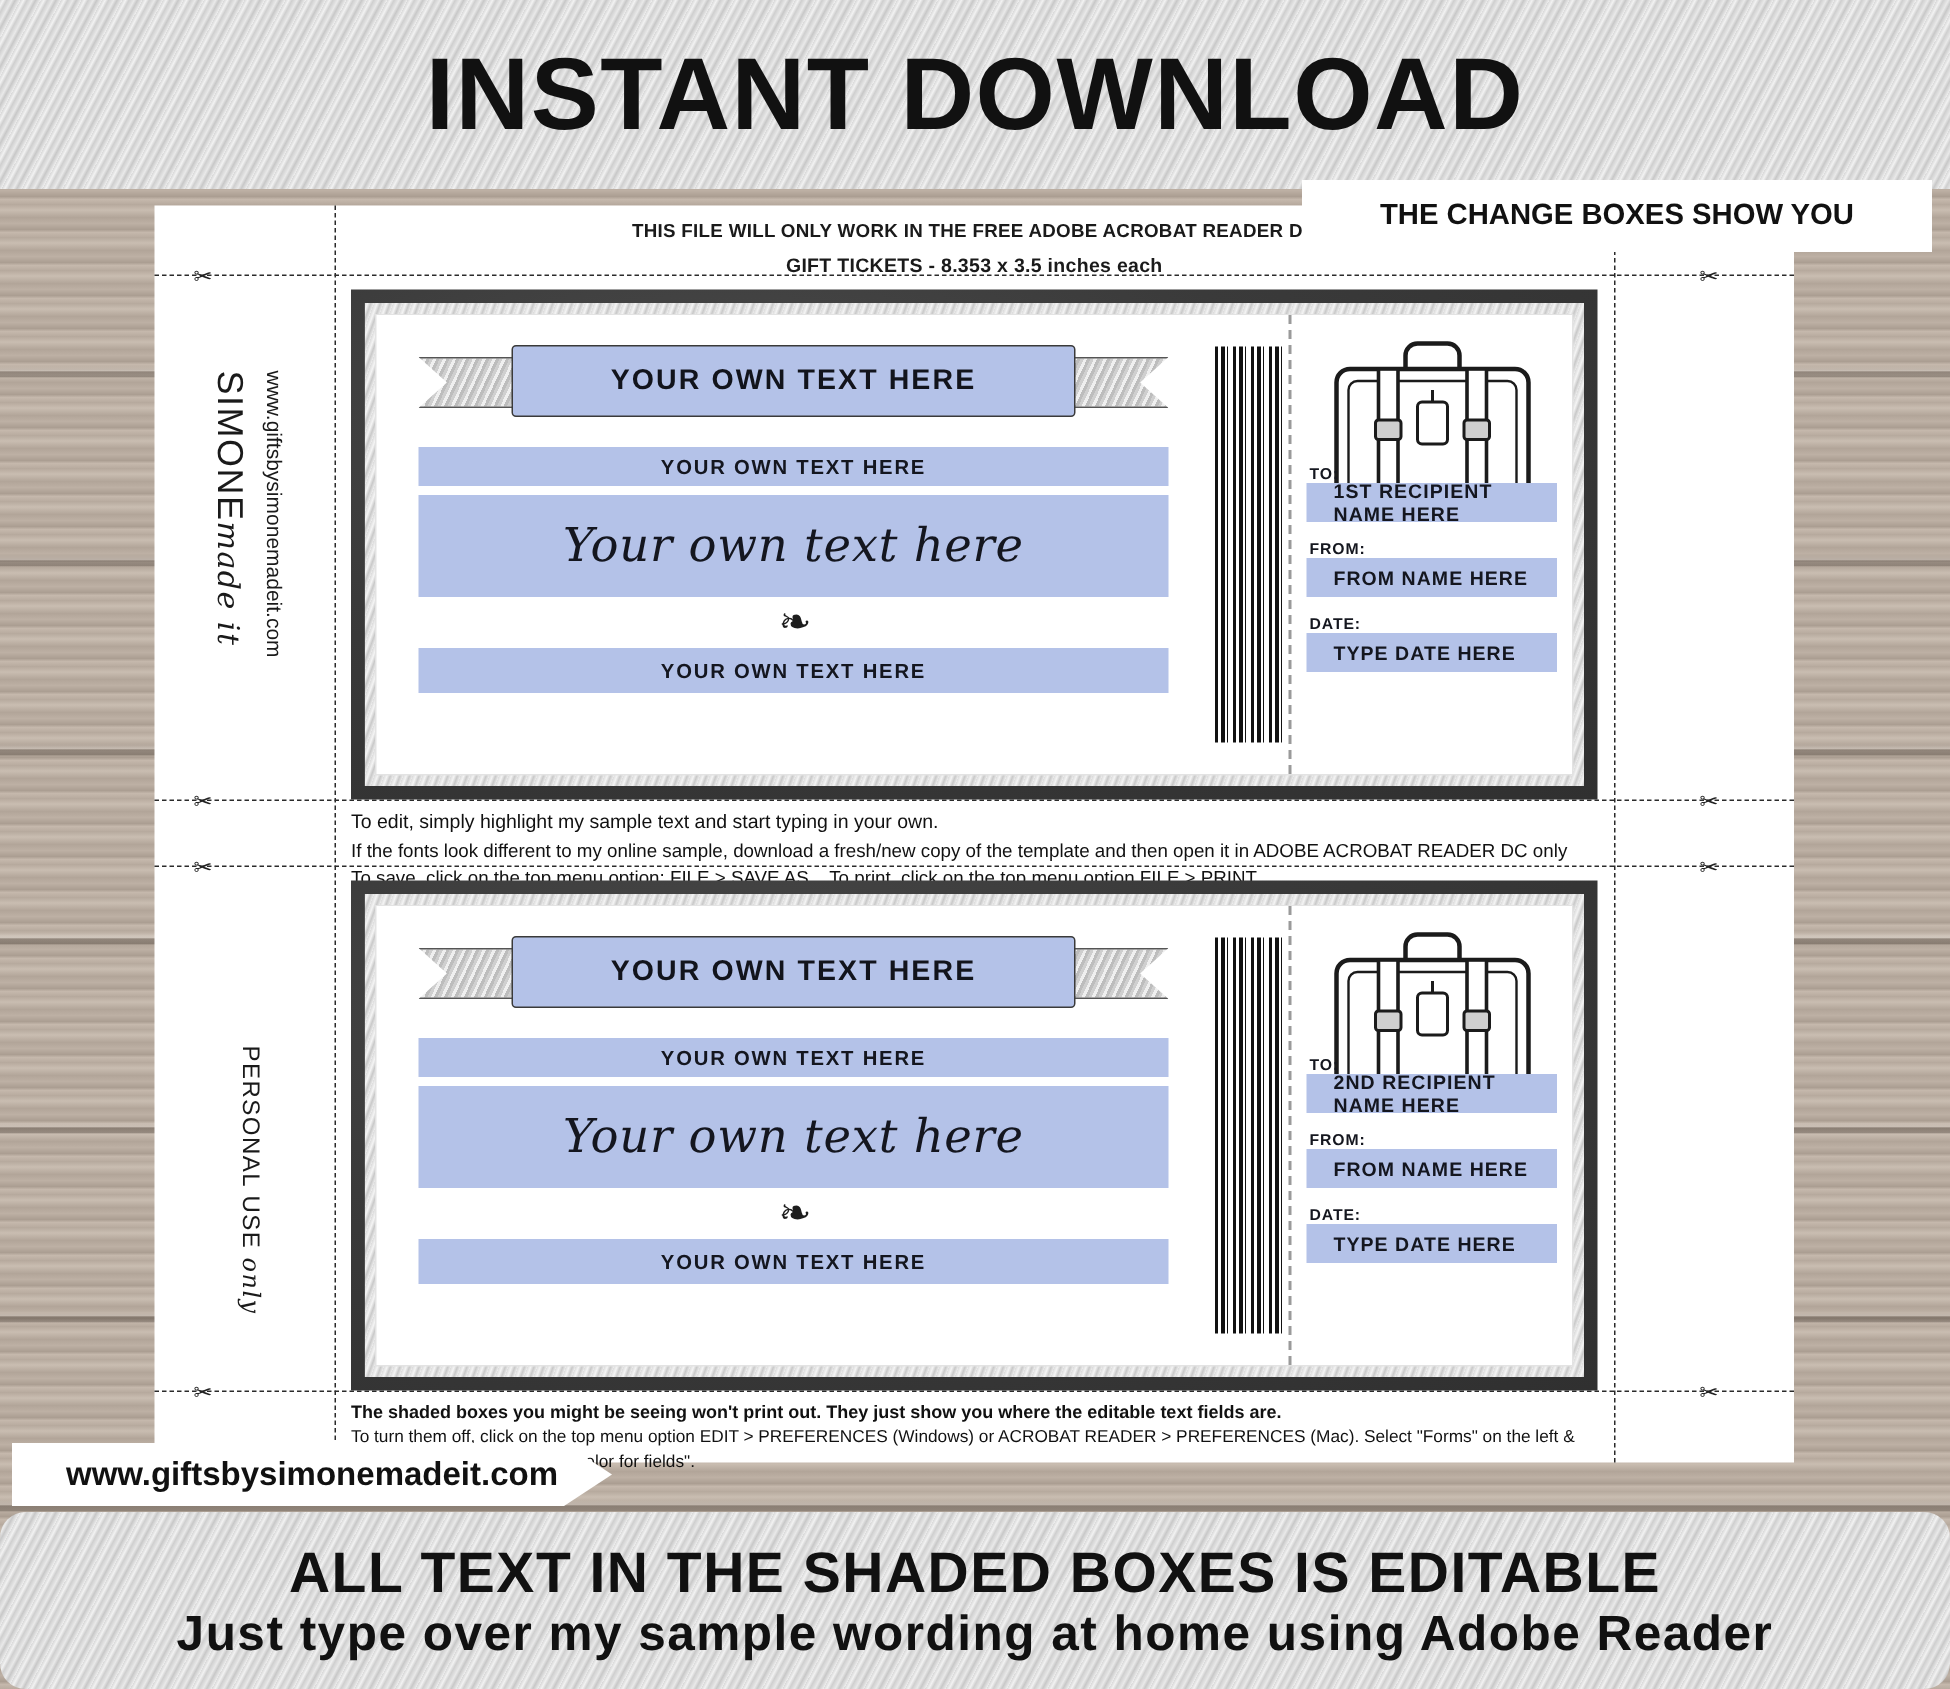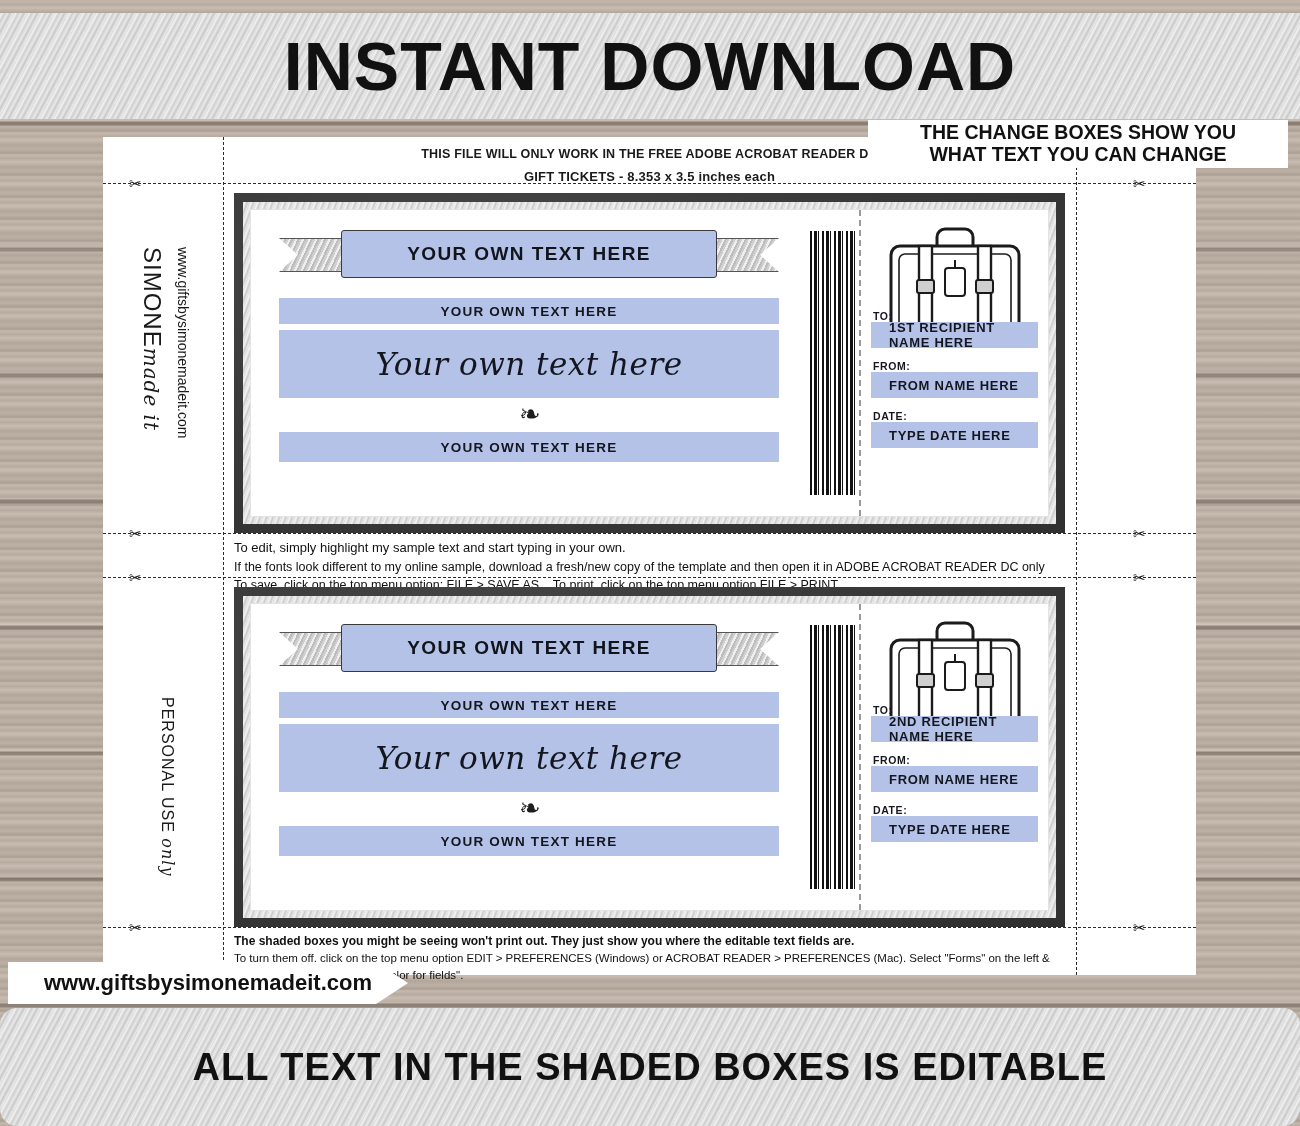--- a/index.html
+++ b/index.html
@@ -28,21 +28,21 @@
 
   
   .silver-band {
     position: absolute; left: 0; width: 1300px;
     background:
       repeating-linear-gradient(118deg,
         #d9d9d9 0px, #f2f2f2 2px, #cfcfcf 4px, #e9e9e9 7px, #c8c8c8 9px, #ededed 12px),
       linear-gradient(180deg, #e2e2e2, #c9c9c9);
     display: flex; flex-direction: column; align-items: center; justify-content: center;
   }
-  #top-band { top: 0; height: 106px; margin-top: 13px; }
+  #top-band { top: 0; height: 126px; }
   #bottom-band { bottom: 0; height: 118px; border-radius: 17px; }
 
   .headline {
     font-family: "Liberation Sans", sans-serif;
     font-weight: bold;
     color: #111;
     letter-spacing: 1px;
     line-height: 1;
     white-space: nowrap;
   }
@@ -397,22 +397,22 @@
 
   <div class="instructions" id="instructions-bottom">
     <div class="line1">The shaded boxes you might be seeing won't print out. They just show you where the editable text fields are.</div>
     <div>To turn them off, click on the top menu option EDIT &gt; PREFERENCES (Windows) or ACROBAT READER &gt; PREFERENCES (Mac). Select "Forms" on the left  &amp; deselect "Show border hover color for fields".</div>
   </div>
 
 </div>
 
 <div id="shaded-callout">
   <div>THE CHANGE BOXES SHOW YOU</div>
-  <div>WHAT TEXT YOU CAN CHANGE</div>
 </div>
 
 <div id="url-banner">
   <span>www.giftsbysimonemadeit.com</span>
 </div>
 
 <div class="silver-band" id="bottom-band">
   <div class="headline" id="bottom-line1">ALL TEXT IN THE SHADED BOXES IS EDITABLE</div>
+  <div class="headline" id="bottom-line2">Just type over my sample wording at home using Adobe Reader</div>
 </div>
 
 </body></html>

